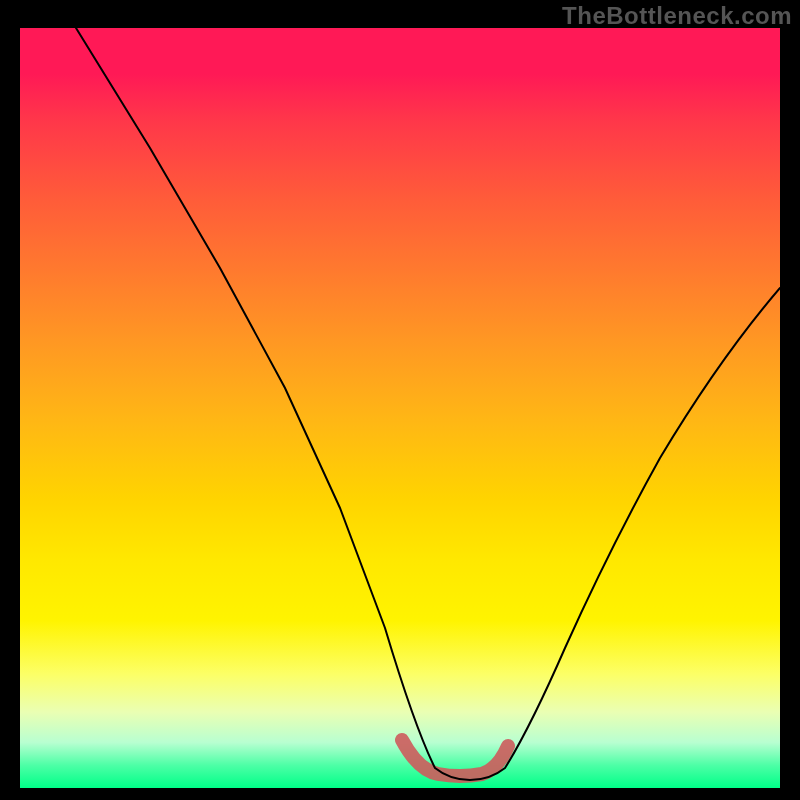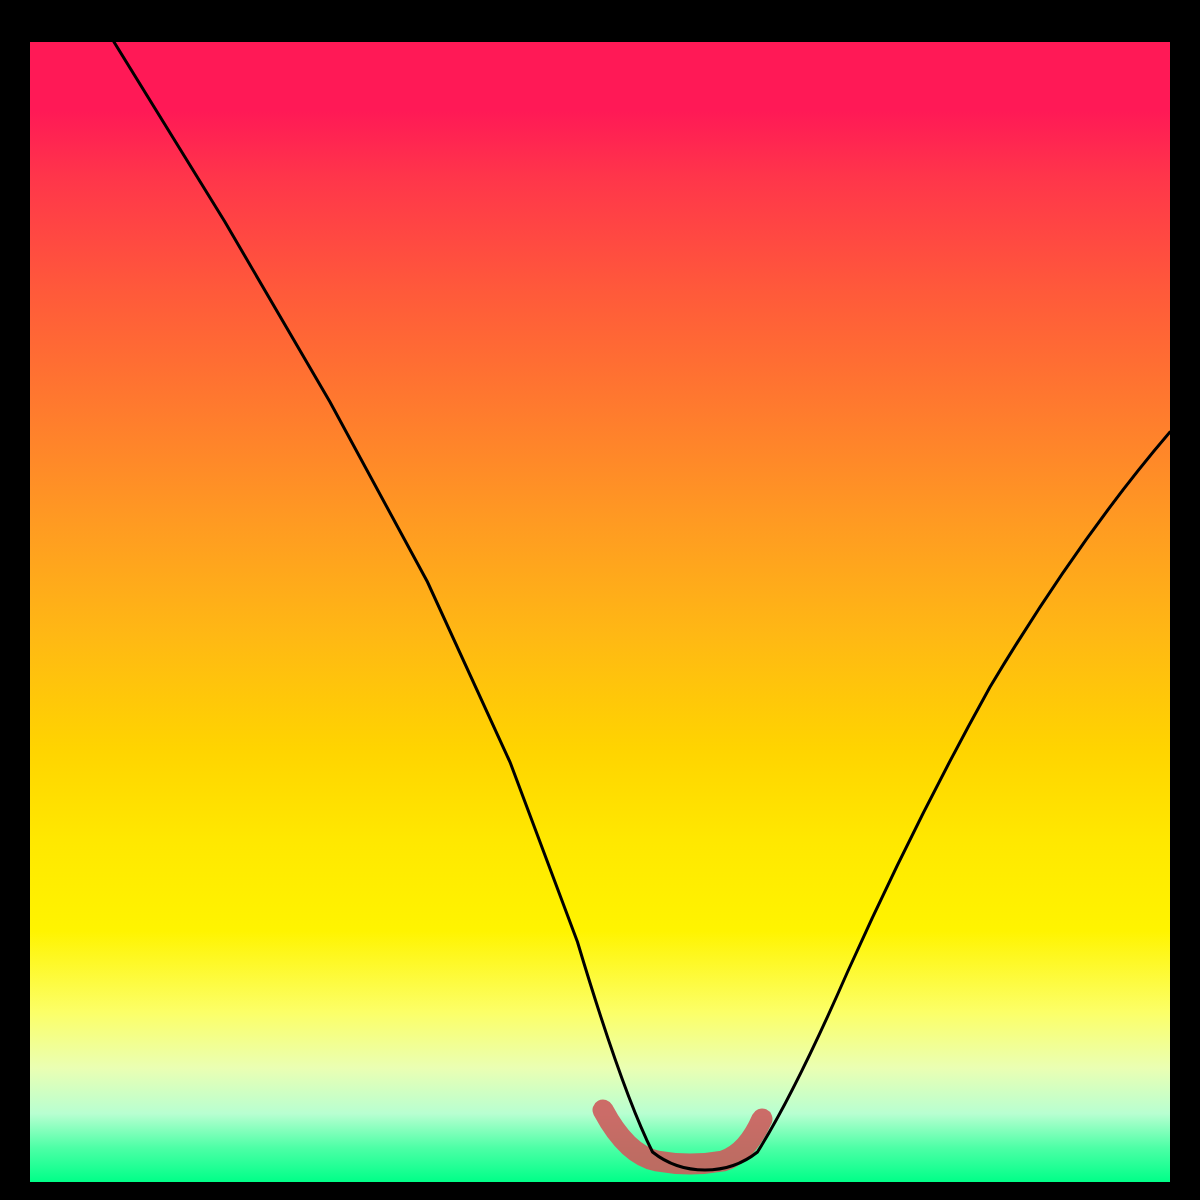--- a/index.html
+++ b/index.html
@@ -75,20 +75,21 @@
     stroke-width: 14;
     stroke-linecap: round;
     opacity: 0.9;
   }
 </style>
 </head>
 <body>
 
 <div class="wrap">
 
+  <div class="watermark">TheBottleneck.com</div>
 
   <div class="plot">
     <div class="gradient"></div>
 
     <svg class="curve" viewBox="0 0 760 760" preserveAspectRatio="none">
 
       <path class="highlight" d="M 382 712
                Q 398 742 418 746
                Q 440 750 462 746
                Q 478 741 488 718"></path>

